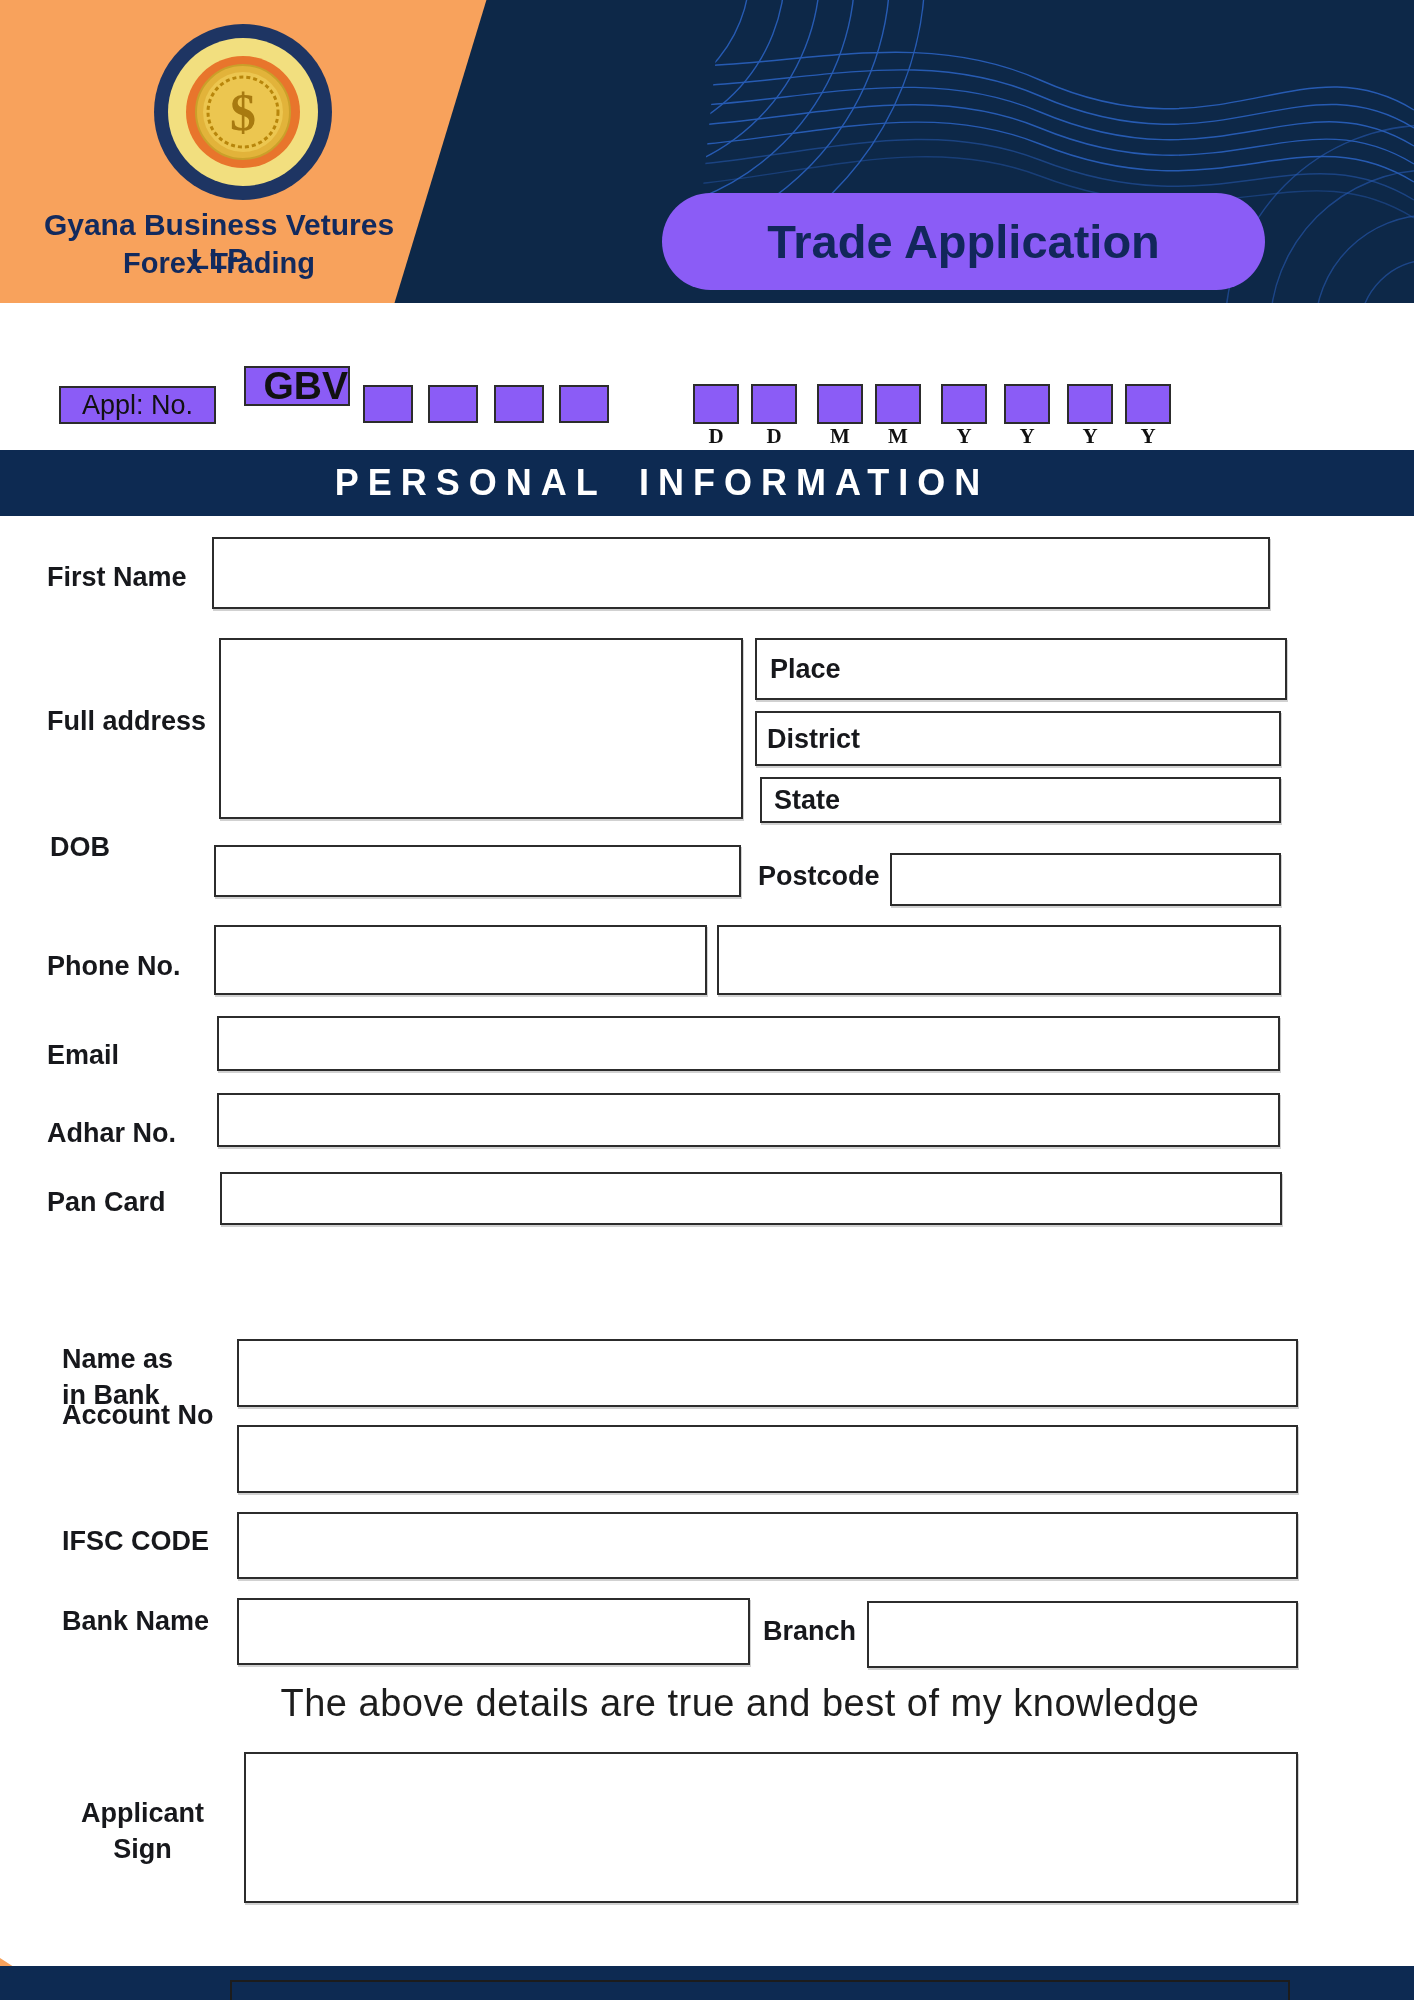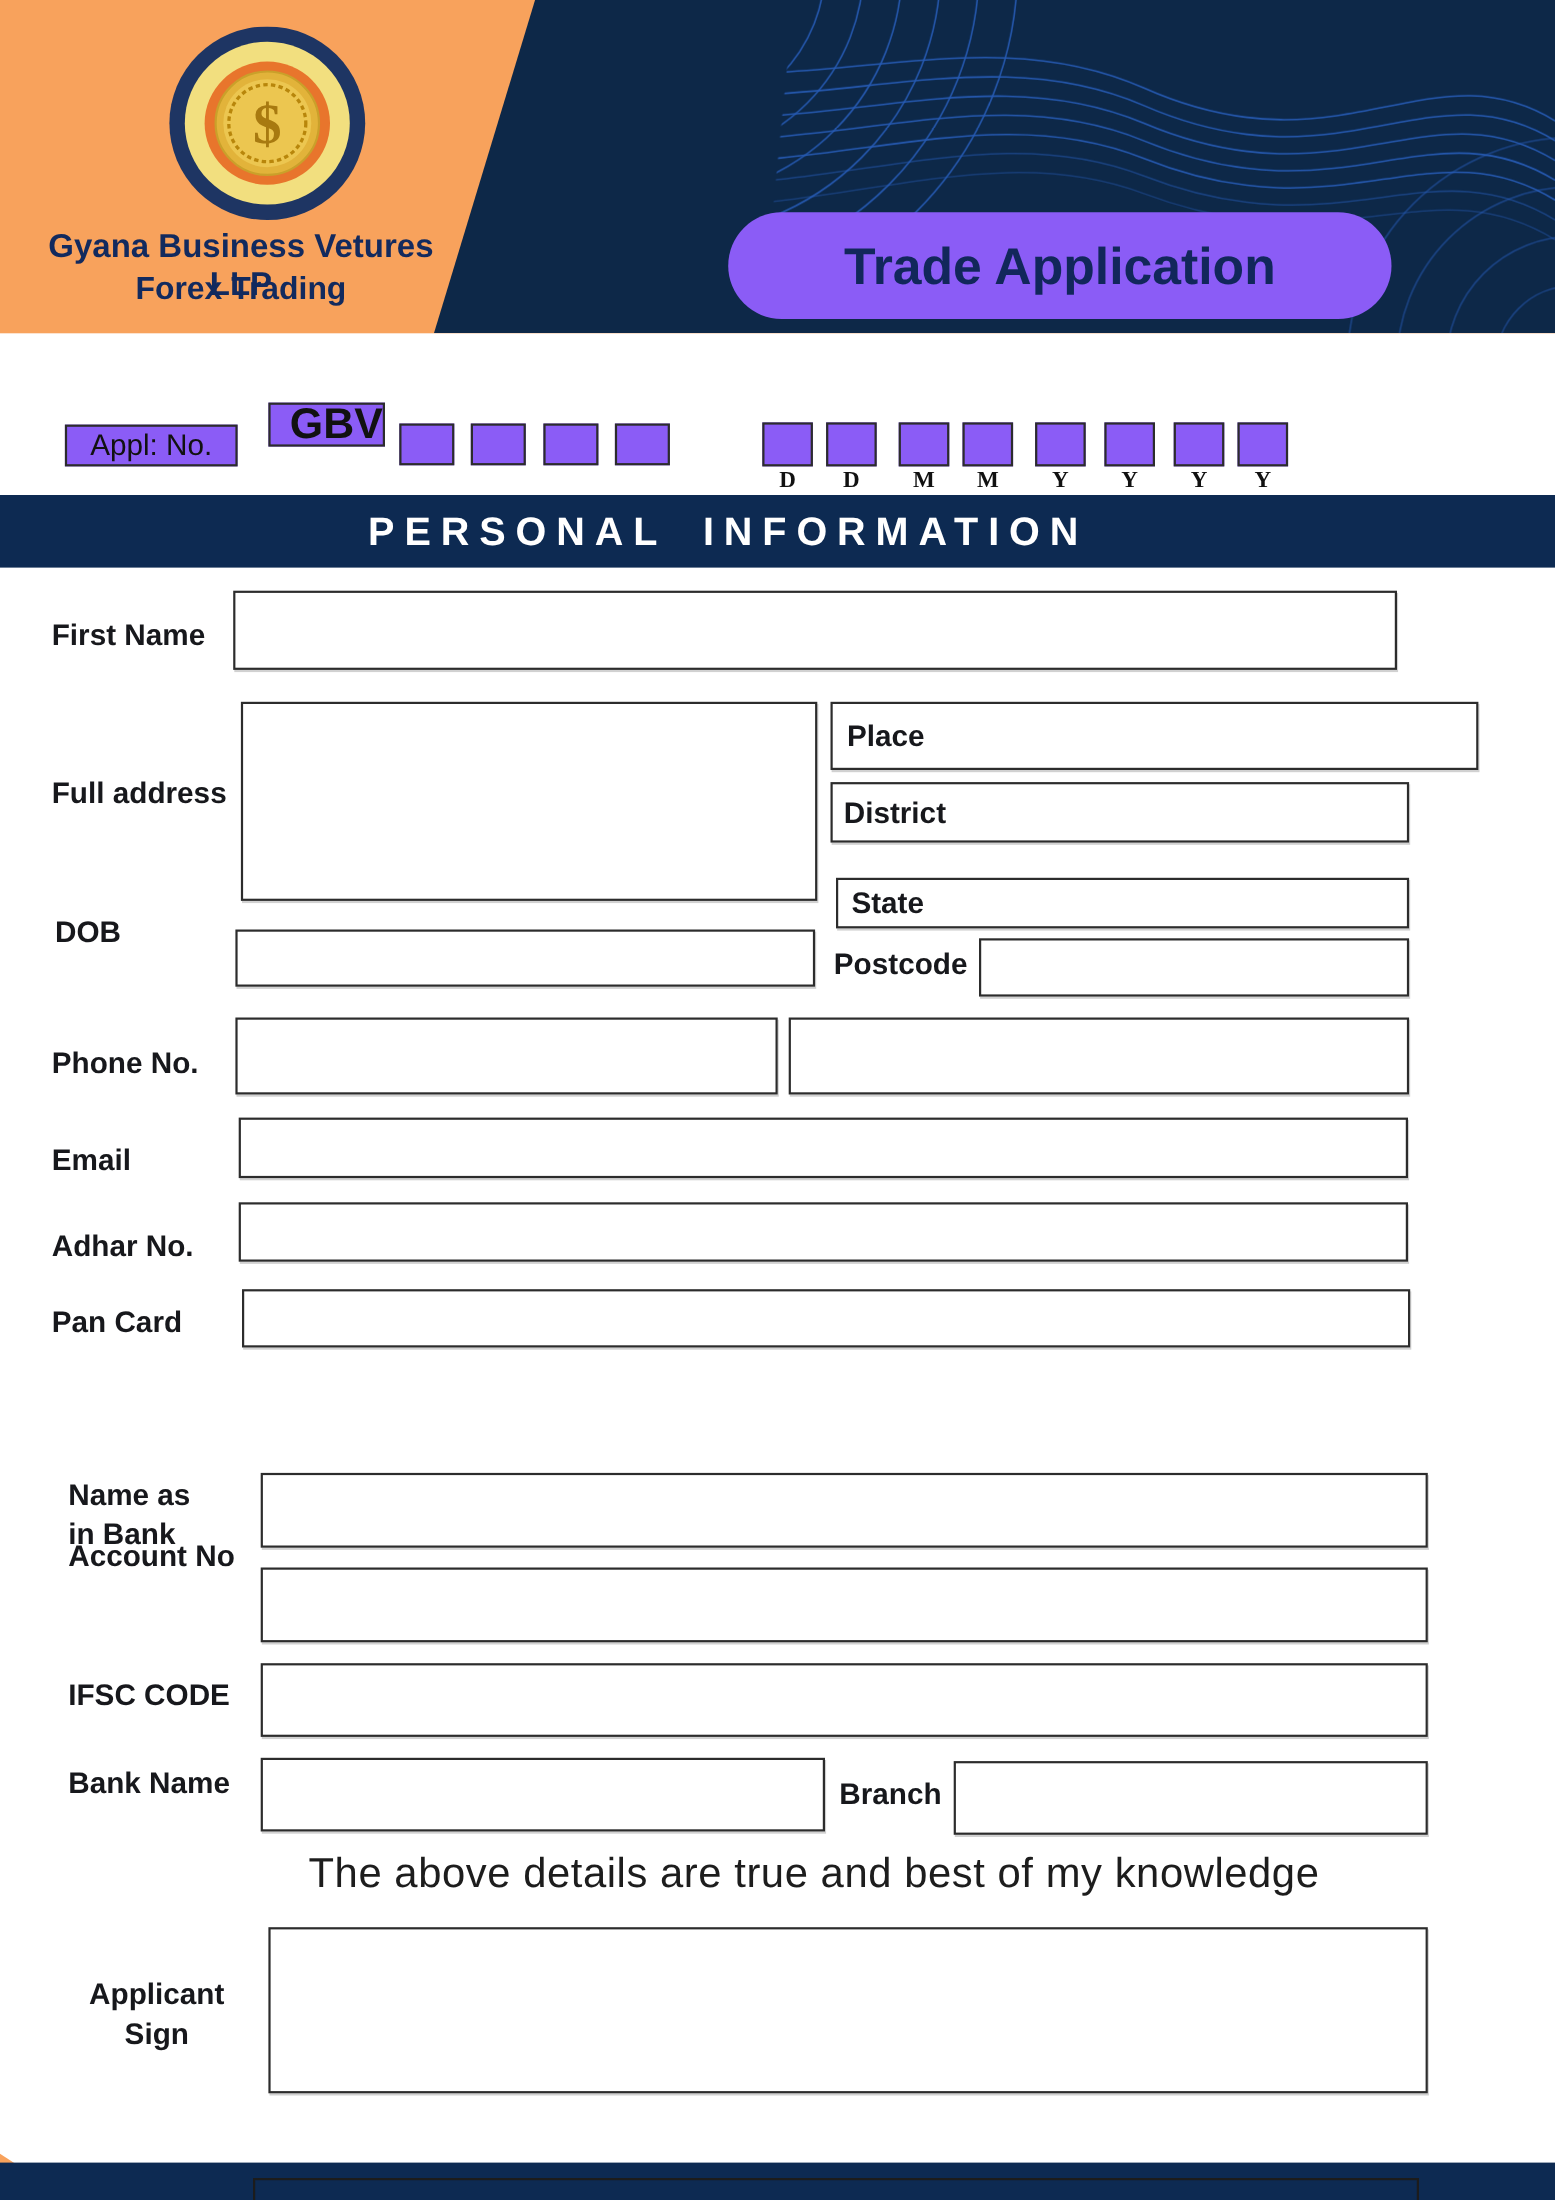--- a/index.html
+++ b/index.html
@@ -39,23 +39,23 @@
   #bank-bar{top:1239px;height:84px;line-height:84px;background:#f8a660;}
 
   
   .field{position:absolute;background:#fff;border:2px solid #2c2c2c;box-sizing:border-box;
          box-shadow:1px 2px 0 rgba(0,0,0,0.18);}
   .label{position:absolute;font-weight:700;font-size:27px;color:#17181c;white-space:nowrap;}
   .inner-label{position:absolute;font-weight:700;font-size:27px;color:#17181c;}
 
   #first-name-field{left:212px;top:537px;width:1058px;height:72px;}
   #full-address-field{left:219px;top:638px;width:524px;height:181px;}
-  #place-field{left:755px;top:638px;width:589px;height:62px;}
+  #place-field{left:755px;top:638px;width:532px;height:62px;}
   #district-field{left:755px;top:711px;width:526px;height:55px;}
-  #state-field{left:760px;top:777px;width:521px;height:46px;margin-top:21px;}
+  #state-field{left:760px;top:777px;width:521px;height:46px;}
   #dob-field{left:214px;top:845px;width:527px;height:52px;}
   #postcode-field{left:890px;top:853px;width:391px;height:53px;}
   #phone-field-1{left:214px;top:925px;width:493px;height:70px;}
   #phone-field-2{left:717px;top:925px;width:564px;height:70px;}
   #email-field{left:217px;top:1016px;width:1063px;height:55px;}
   #adhar-field{left:217px;top:1093px;width:1063px;height:54px;}
   #pan-field{left:220px;top:1172px;width:1062px;height:53px;}
   #name-in-bank-field{left:237px;top:1339px;width:1061px;height:68px;}
   #account-no-field{left:237px;top:1425px;width:1061px;height:68px;}
   #ifsc-field{left:237px;top:1512px;width:1061px;height:67px;}

